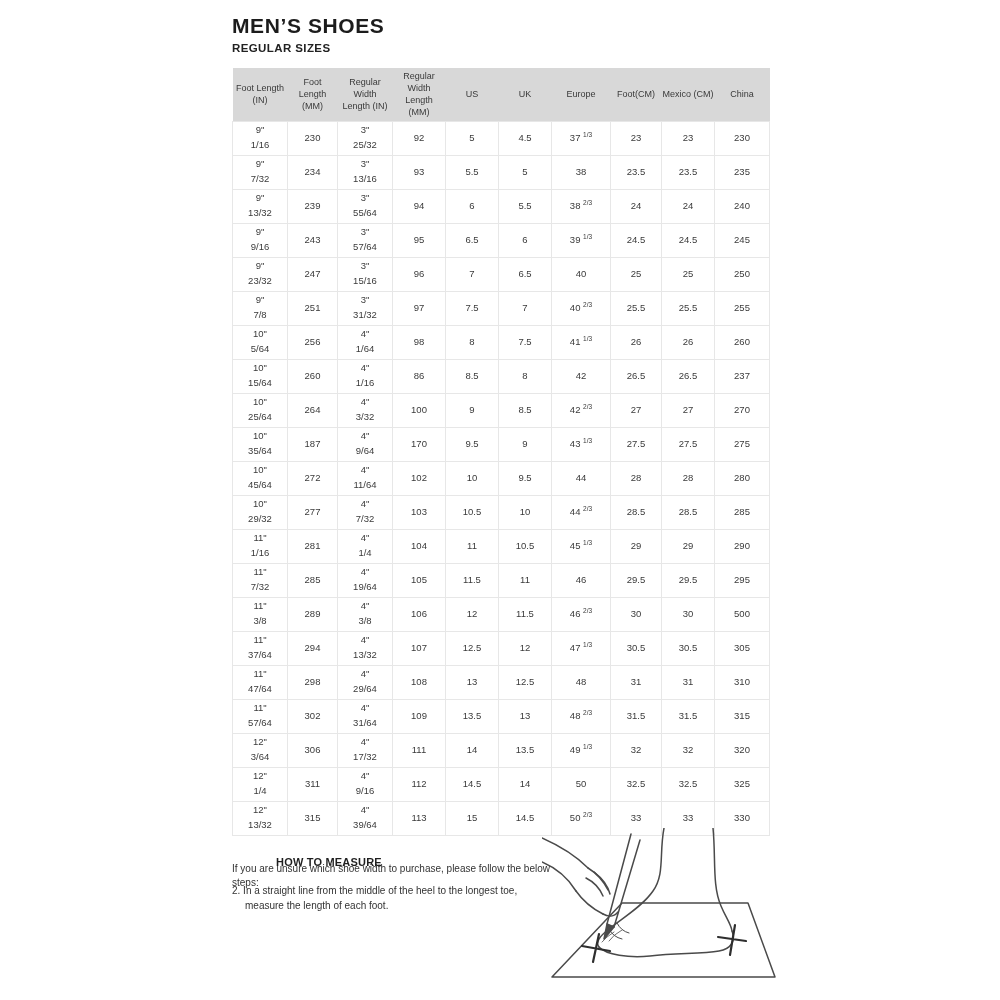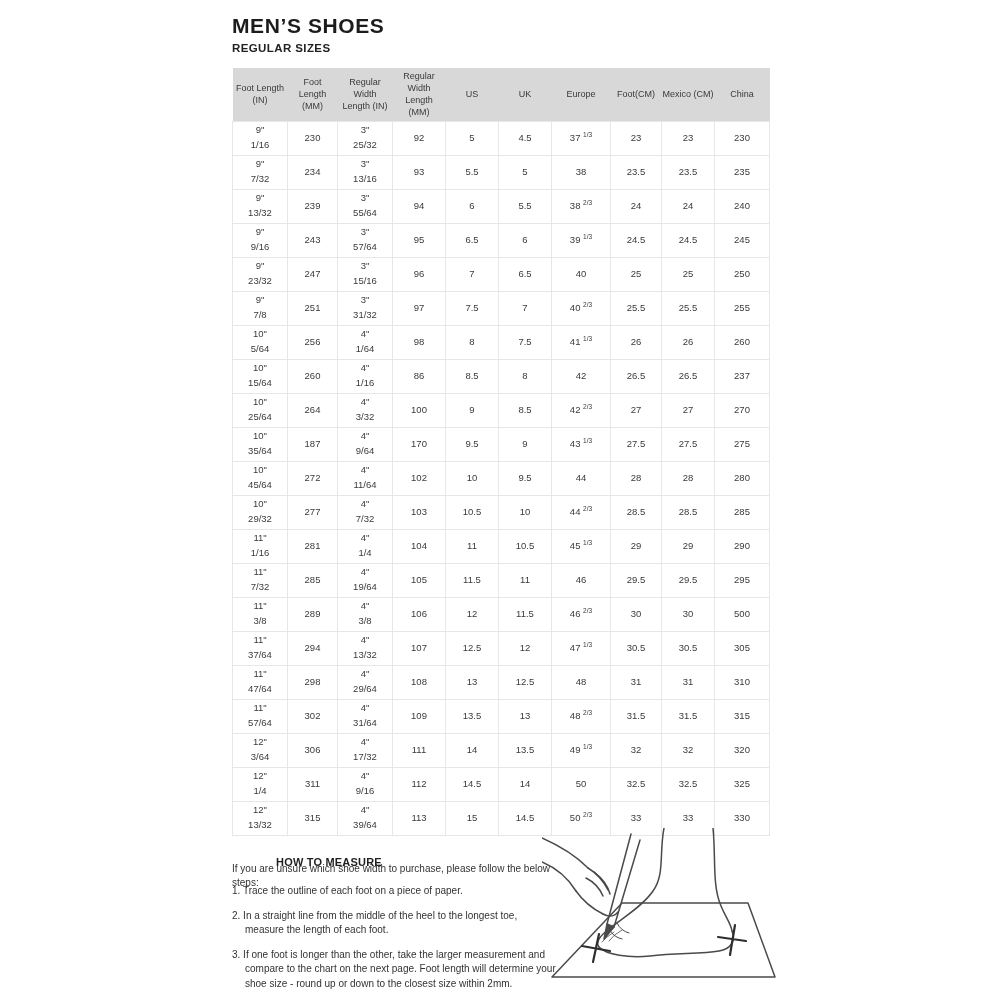--- a/index.html
+++ b/index.html
@@ -355,23 +355,21 @@
         <td>33</td>
         <td>33</td>
         <td>330</td>
       </tr>
     </tbody>
 </table>
 
 <h2 class="measure-heading">HOW TO MEASURE</h2>
 <div class="measure-intro">If you are unsure which shoe width to purchase, please follow the below steps:</div>
 <div class="steps" id="steps">
-    <p class="step">1. Trace the outline of each foot on a piece of paper.</p>
     <p class="step">2. In a straight line from the middle of the heel to the longest toe, measure the length of each foot.</p>
-    <p class="step">3. If one foot is longer than the other, take the larger measurement and compare to the chart on the next page. Foot length will determine your shoe size - round up or down to the closest size within 2mm.</p>
   </div>
 
 <div class="illustration">
   <svg viewBox="0 0 248 170">
     <g fill="none" stroke="#4a4a4a" stroke-width="1.5" stroke-linecap="round" stroke-linejoin="round">
 
       <path d="M10 149 L233 149 L206 75 L80 75 Z"></path>
 
       <path d="M171 0 C174 30 170 57 179 78 C184 90 189 96 190 103"></path>
 

